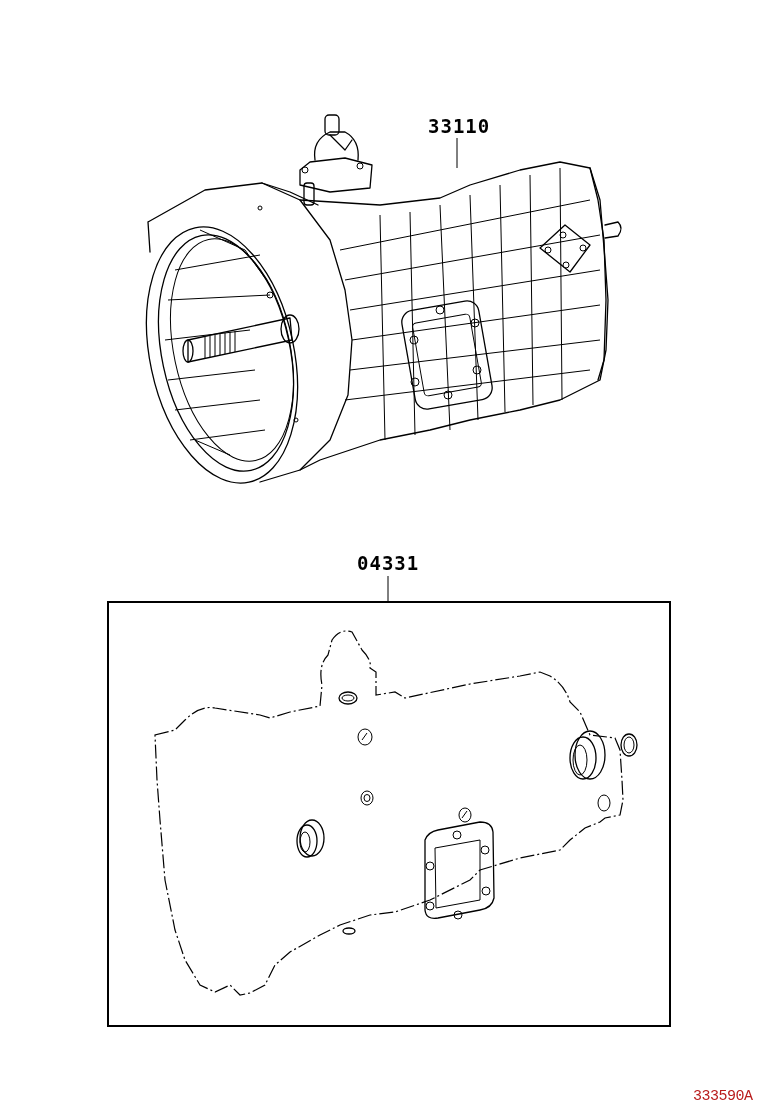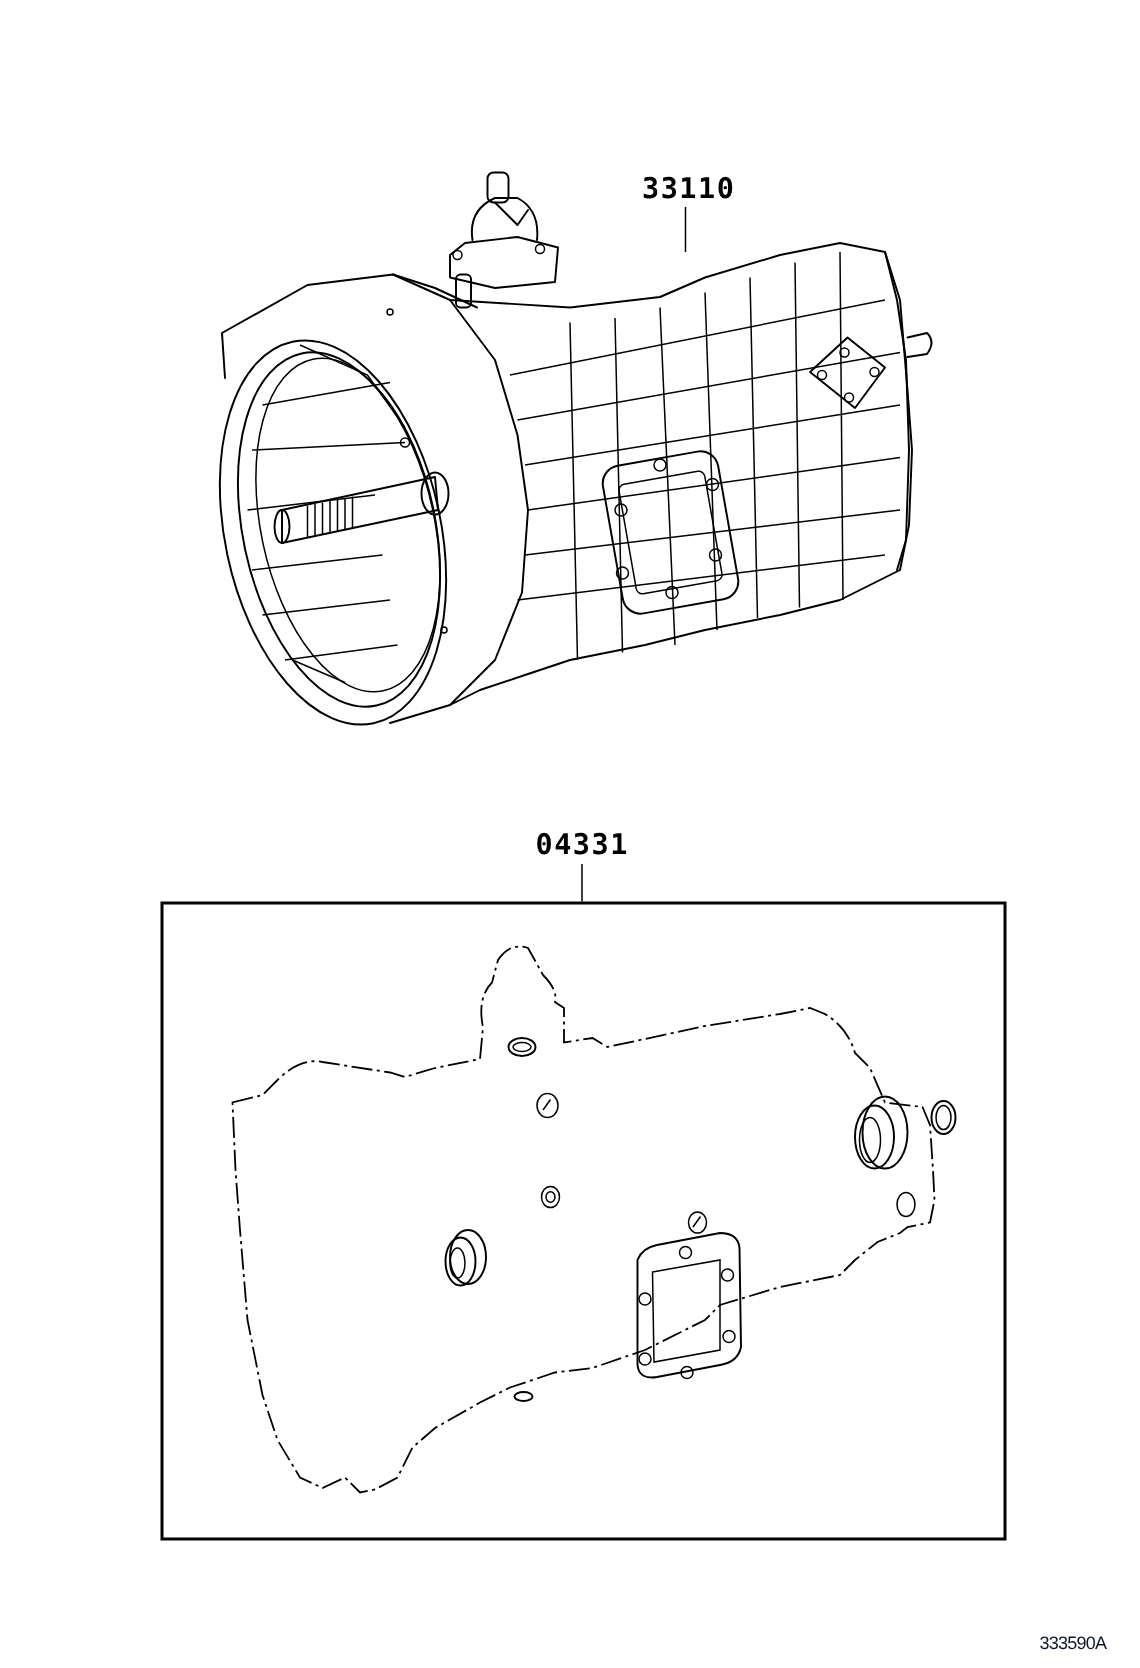--- a/index.html
+++ b/index.html
@@ -1,19 +1,19 @@
 <!DOCTYPE html>
 <html><head>
 <meta charset="utf-8">
 <style>
   html, body { margin: 0; padding: 0; background: #ffffff; }
   body { width: 760px; height: 1112px; position: relative; overflow: hidden; font-family: "DejaVu Sans Mono", monospace; }
   .canvas { position: absolute; left: 0; top: 0; width: 760px; height: 1112px; }
   .callout { position: absolute; font-family: "DejaVu Sans Mono", monospace; font-weight: bold; font-size: 19px; color: #000; letter-spacing: 1px; }
-  .figref { position: absolute; font-family: Liberation Sans, sans-serif; font-size: 12px; color: #0f172a; letter-spacing: -0.5px; }
+  .figref { position: absolute; font-family: Liberation Mono, monospace; font-size: 15px; color: #b91c1c; letter-spacing: -0.5px; }
   .kit-box { position: absolute; left: 107px; top: 601px; width: 560px; height: 422px; border: 2px solid #000; box-sizing: content-box; }
   svg { position: absolute; left: 0; top: 0; }
   .ln { fill: none; stroke: #000; stroke-width: 1.3; stroke-linejoin: round; stroke-linecap: round; }
   .thin { fill: none; stroke: #000; stroke-width: 1; }
   .dash { fill: none; stroke: #000; stroke-width: 1.2; stroke-dasharray: 14 3 2 3; }
 </style>
 </head>
 <body>
 
 <div class="canvas">

